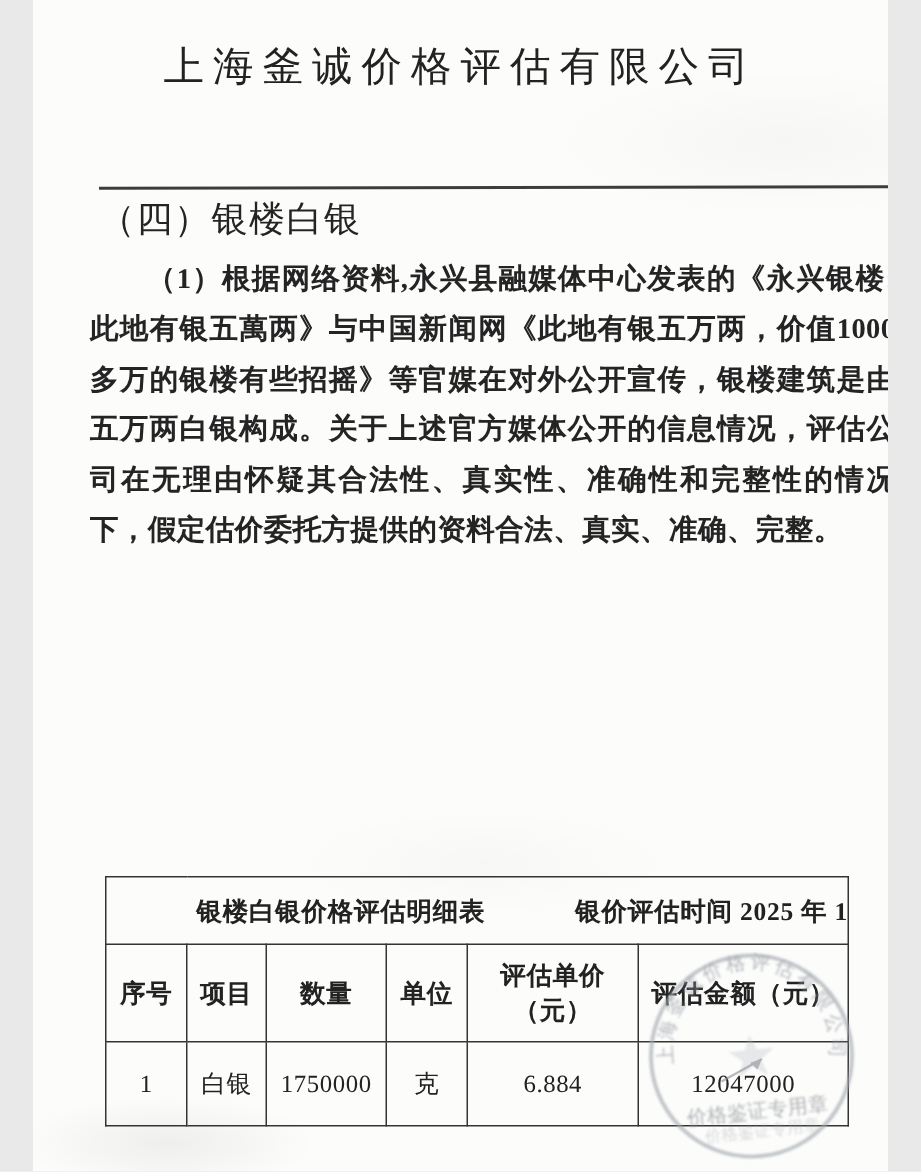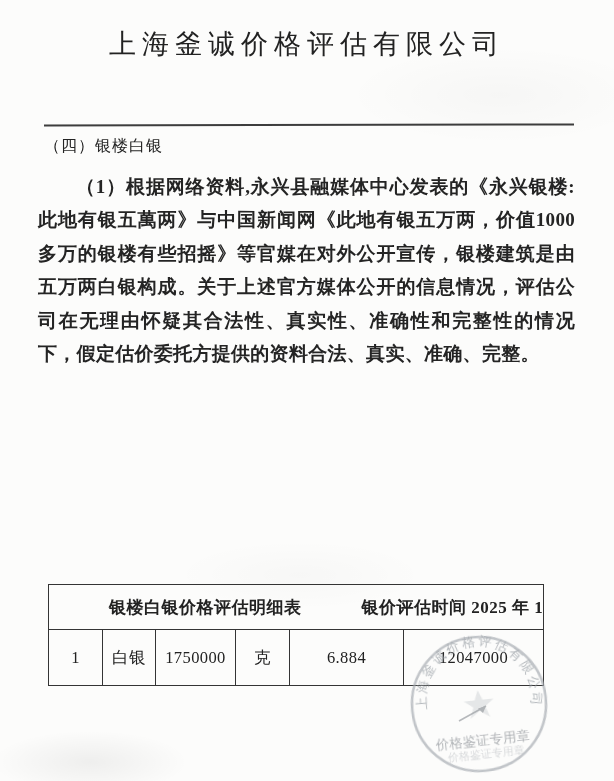--- a/index.html
+++ b/index.html
@@ -1,18 +1,18 @@
 <!DOCTYPE html>
 <html lang="zh"><head>
 <meta charset="utf-8">
 <style>
   html,body{margin:0;padding:0;background:#e9e9e9;}
   .page{
     position:relative;
-    width:614px;height:781px;
+    width:570px;height:781px;
     margin:0 auto;
     overflow:hidden;
     color:#1f1f1f;
     font-family:"Liberation Serif","DejaVu Serif",serif;
     background:
       radial-gradient(140px 45px at 90px 762px, rgba(0,0,0,.055), transparent 70%),
       radial-gradient(220px 70px at 500px 95px, rgba(0,0,0,.025), transparent 70%),
       radial-gradient(180px 50px at 300px 575px, rgba(0,0,0,.02), transparent 70%),
       #fcfcfb;
   }
@@ -36,25 +36,24 @@
     border-top:2px solid #3d3d3d;
     transform:rotate(-0.12deg);
   }
   .body-text{
     position:absolute;top:131px;left:38px;width:537px;
     font-size:19px;line-height:33.5px;
     text-align:justify;
     color:#242424;
   }
   .section-heading{
-    font-size:16px;
+    font-size:24px;
     letter-spacing:1px;
     margin:0 0 5px 6px;
     font-weight:500;
-    font-family:Liberation Mono, monospace;
   }
   .para{
     margin:0 0 7px 0;
     text-indent:2em;
     letter-spacing:0.3px;
     font-weight:bold;
   }
   table.valuation{
     position:absolute;left:48px;top:584px;
     width:495px;
@@ -122,20 +121,28 @@
     </colgroup>
     <tbody>
       <tr class="tbl-title-row">
         <td colspan="6">
           <div class="tbl-title-inner">
             <span>银楼白银价格评估明细表</span>
             <span>银价评估时间 2025 年 1 月 23 日</span>
           </div>
         </td>
       </tr>
+      <tr class="tbl-head-row">
+        <th>序号</th>
+        <th>项目</th>
+        <th>数量</th>
+        <th>单位</th>
+        <th>评估单价（元）</th>
+        <th>评估金额（元）</th>
+      </tr>
       <tr class="tbl-data-row">
         <td>1</td>
         <td>白银</td>
         <td>1750000</td>
         <td>克</td>
         <td>6.884</td>
         <td>12047000</td>
       </tr>
     </tbody>
   </table>

